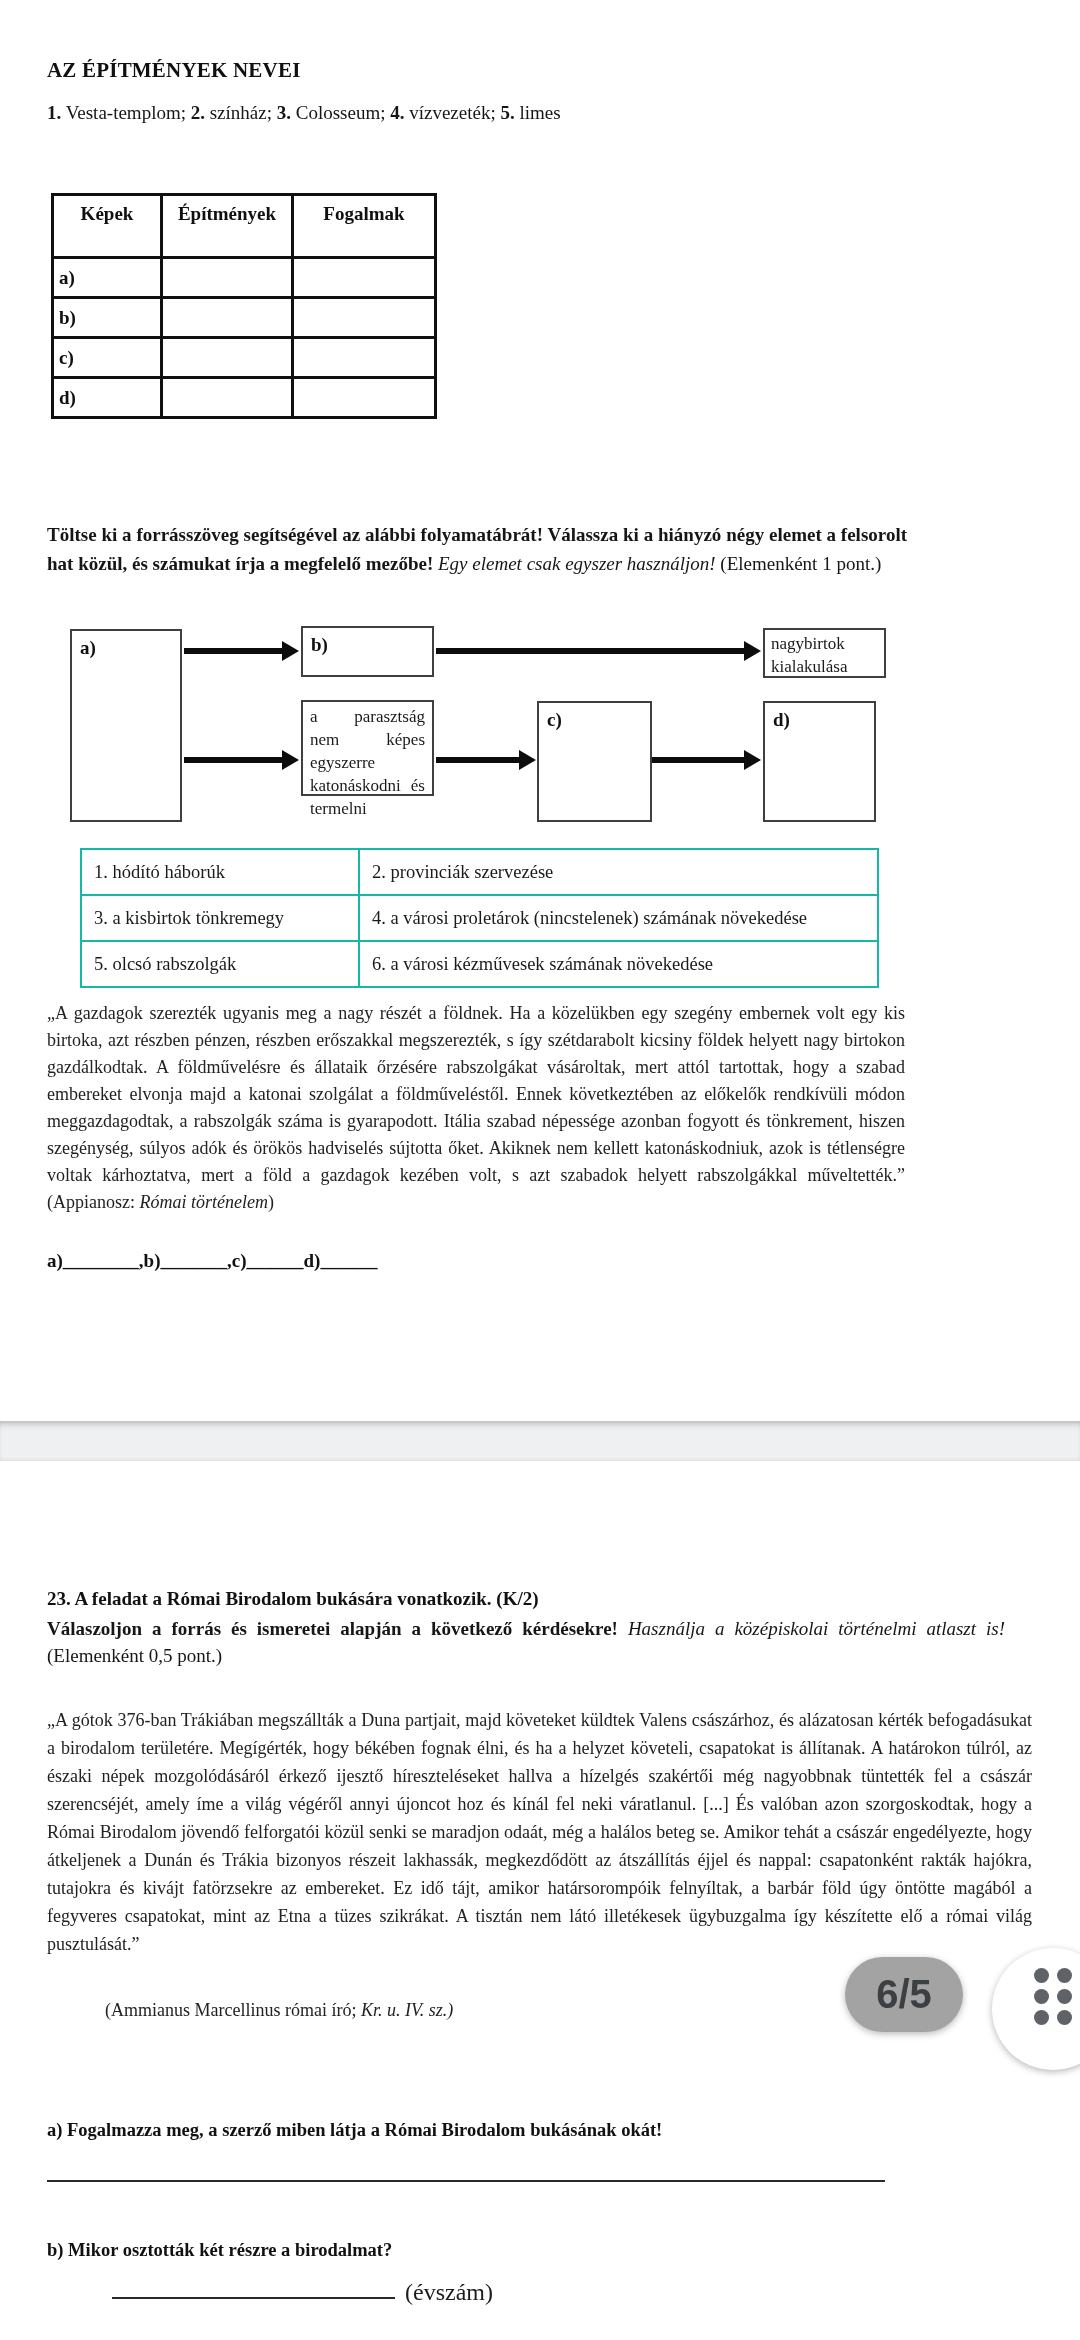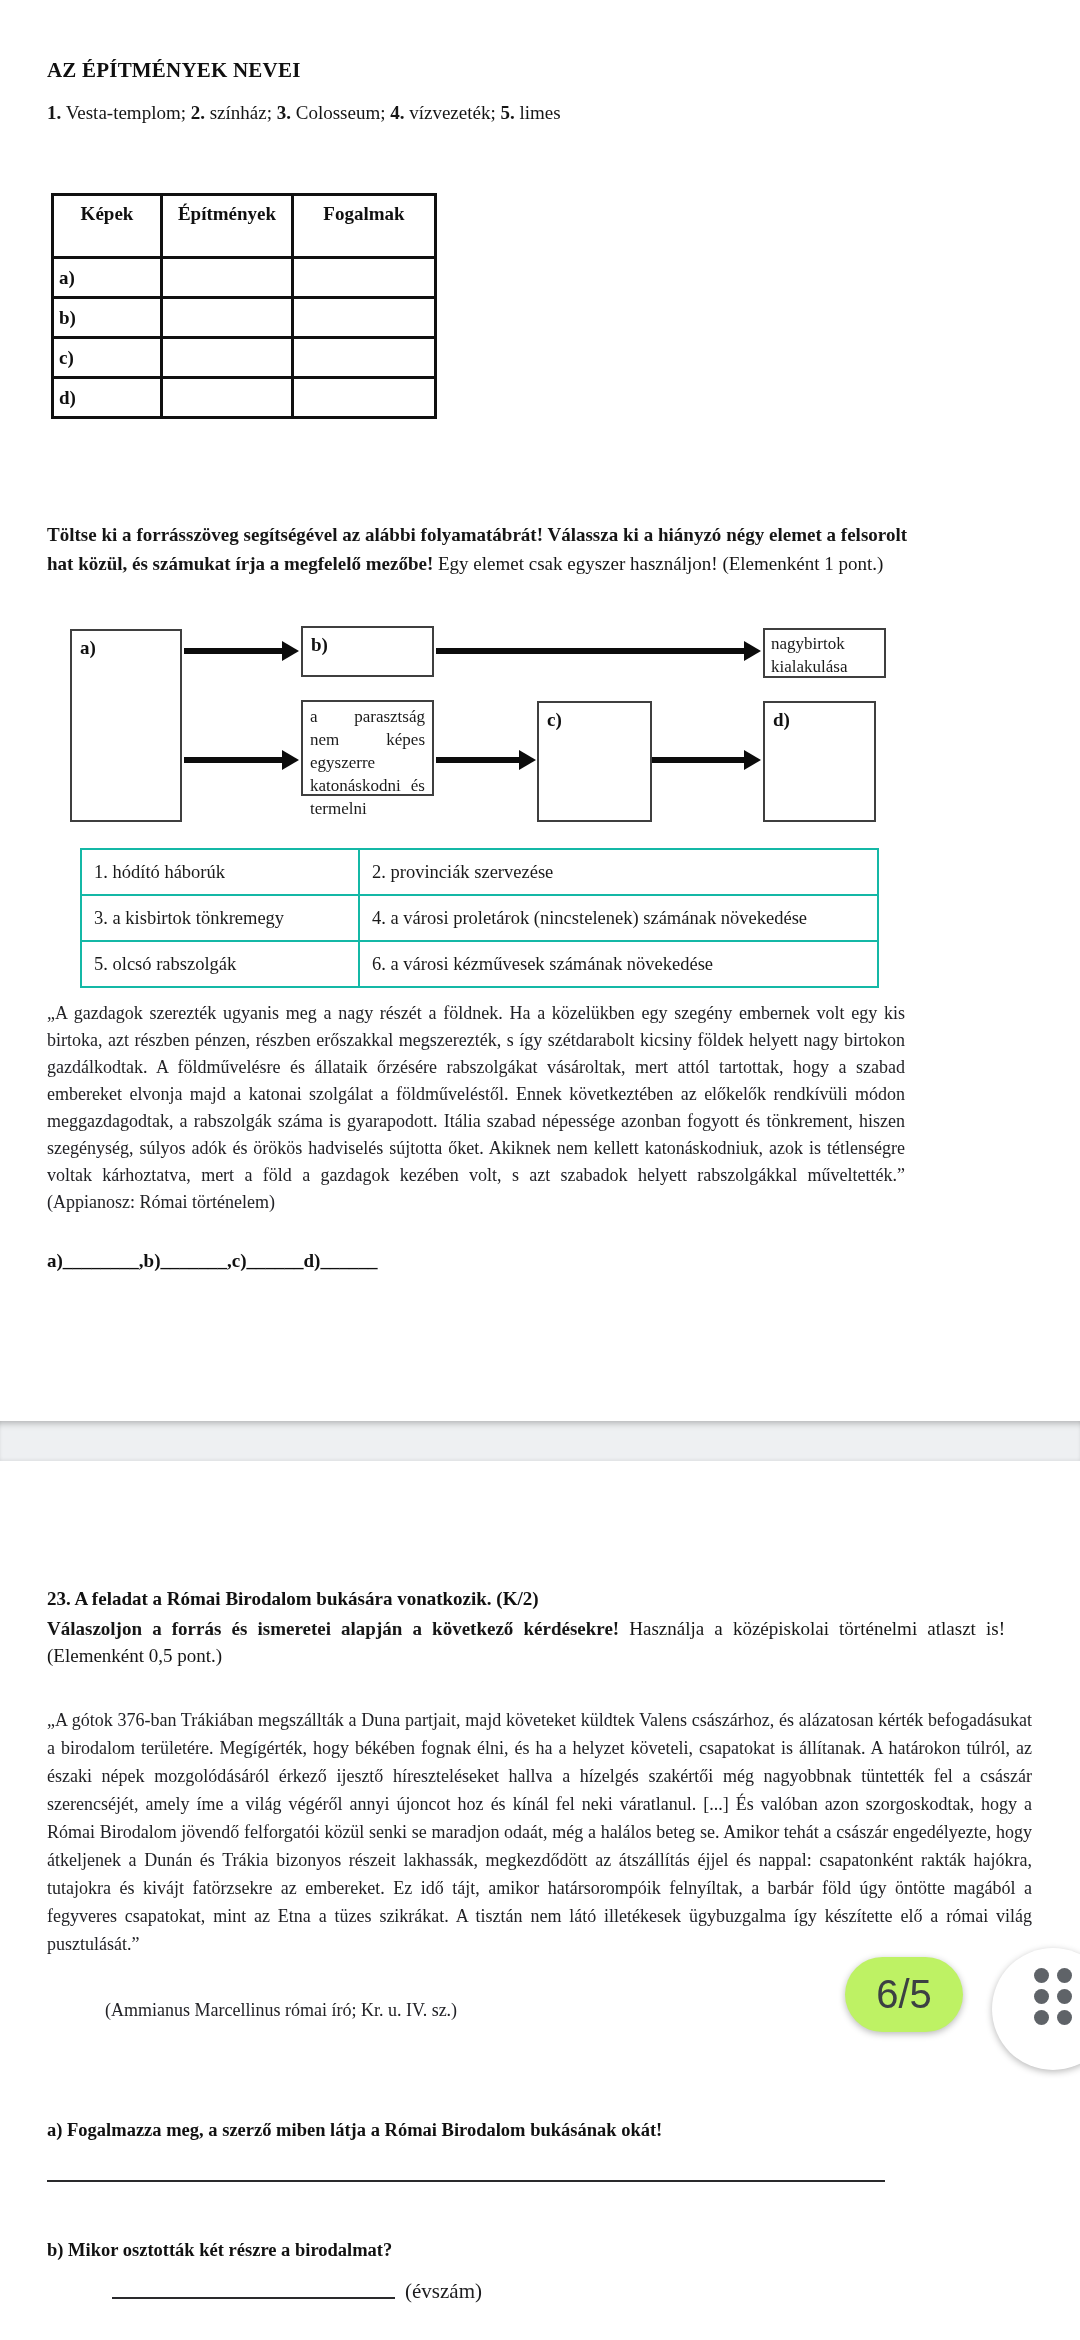--- a/index.html
+++ b/index.html
@@ -1,20 +1,20 @@
 <!DOCTYPE html>
 <html><head>
 <meta charset="utf-8">
 <style>
   html,body{margin:0;padding:0;background:#ffffff;}
   #screen{position:relative;width:1080px;height:2340px;background:#ffffff;overflow:hidden;
           font-family:"Liberation Serif","DejaVu Serif",serif;color:#1b1b1d;}
   .abs{position:absolute;}
   .bold{font-weight:bold;}
-  .ital{}
+  .ital{font-style:italic;}
   .just{text-align:justify;}
   
   #constr-title{left:47px;top:58px;font-size:21px;font-weight:bold;letter-spacing:.2px;color:#101010;}
   #constr-list{left:47px;top:102px;font-size:19px;color:#161616;}
   
   #match-table{left:51px;top:193px;border-collapse:collapse;padding-left:26px;}
   #match-table th,#match-table td{border:3px solid #101010;font-size:19px;color:#101010;}
   #match-table th{height:52px;vertical-align:top;padding-top:7px;font-weight:bold;text-align:center;}
   #match-table td{height:35px;vertical-align:middle;padding-left:5px;font-weight:bold;text-align:left;}
   
@@ -32,23 +32,23 @@
   #options-table td{border:2px solid #14b8a6;height:42px;font-size:18.5px;color:#1a1a1a;
     padding-left:12px;vertical-align:middle;}
   
   .quote{color:#222226;}
   
   .blank-line{position:absolute;border-bottom:2px solid #2a2a2c;}
   
   #page-gap{left:0;top:1421px;width:1080px;height:40px;background:#eef0f2;
     box-shadow:inset 0 7px 7px -5px rgba(0,0,0,.28), inset 0 -2px 3px rgba(0,0,0,.05);}
   
-  #page-pill{left:845px;top:1957px;width:118px;height:75px;border-radius:38px;background:#bef264;
+  #page-pill{left:845px;top:1957px;width:118px;height:75px;border-radius:38px;background:#a3a3a3;
     box-shadow:0 2px 7px rgba(0,0,0,.28);display:flex;align-items:center;justify-content:center;
-    font-family:"Liberation Sans","DejaVu Sans",sans-serif;font-size:40px;color:#3c4043;}
+    font-family:"Liberation Sans","DejaVu Sans",sans-serif;font-size:40px;color:#3c4043;font-weight:bold;}
   #grid-btn{left:992px;top:1948px;width:122px;height:122px;border-radius:50%;background:#ffffff;
     box-shadow:0 2px 7px rgba(0,0,0,.28);}
   #grid-btn .dots{position:absolute;left:42px;top:20px;display:grid;
     grid-template-columns:16px 16px;grid-auto-rows:16px;column-gap:7px;row-gap:5px;}
   #grid-btn .dot{width:15px;height:15px;border-radius:50%;background:#5f6368;}
 </style>
 </head>
 <body>
 
 <div id="screen">
@@ -164,21 +164,21 @@
 
   <div class="abs" style="left:105px;top:2000px;font-size:18px;color:#222226;">
     <span>(Ammianus Marcellinus római író; </span><span class="ital">Kr. u. IV. sz.)</span>
   </div>
 
   <div class="abs bold" style="left:47px;top:2120px;font-size:18.5px;color:#111;">a) Fogalmazza meg, a szerző miben látja a Római Birodalom bukásának okát!</div>
   <div class="blank-line" style="left:47px;top:2180px;width:838px;"></div>
 
   <div class="abs bold" style="left:47px;top:2240px;font-size:18.5px;color:#111;">b) Mikor osztották két részre a birodalmat?</div>
   <div class="blank-line" style="left:112px;top:2297px;width:283px;"></div>
-  <div class="abs" style="left:405px;top:2279px;font-size:21px;color:#1c1c1e;">(évszám)</div>
+  <div class="abs" style="left:405px;top:2279px;font-size:24px;color:#1c1c1e;">(évszám)</div>
 
   <div class="abs" id="page-pill">6/5</div>
 
   <div class="abs" id="grid-btn">
     <div class="dots">
       <div class="dot"></div>
         <div class="dot"></div>
       <div class="dot"></div>
         <div class="dot"></div>
       <div class="dot"></div>

